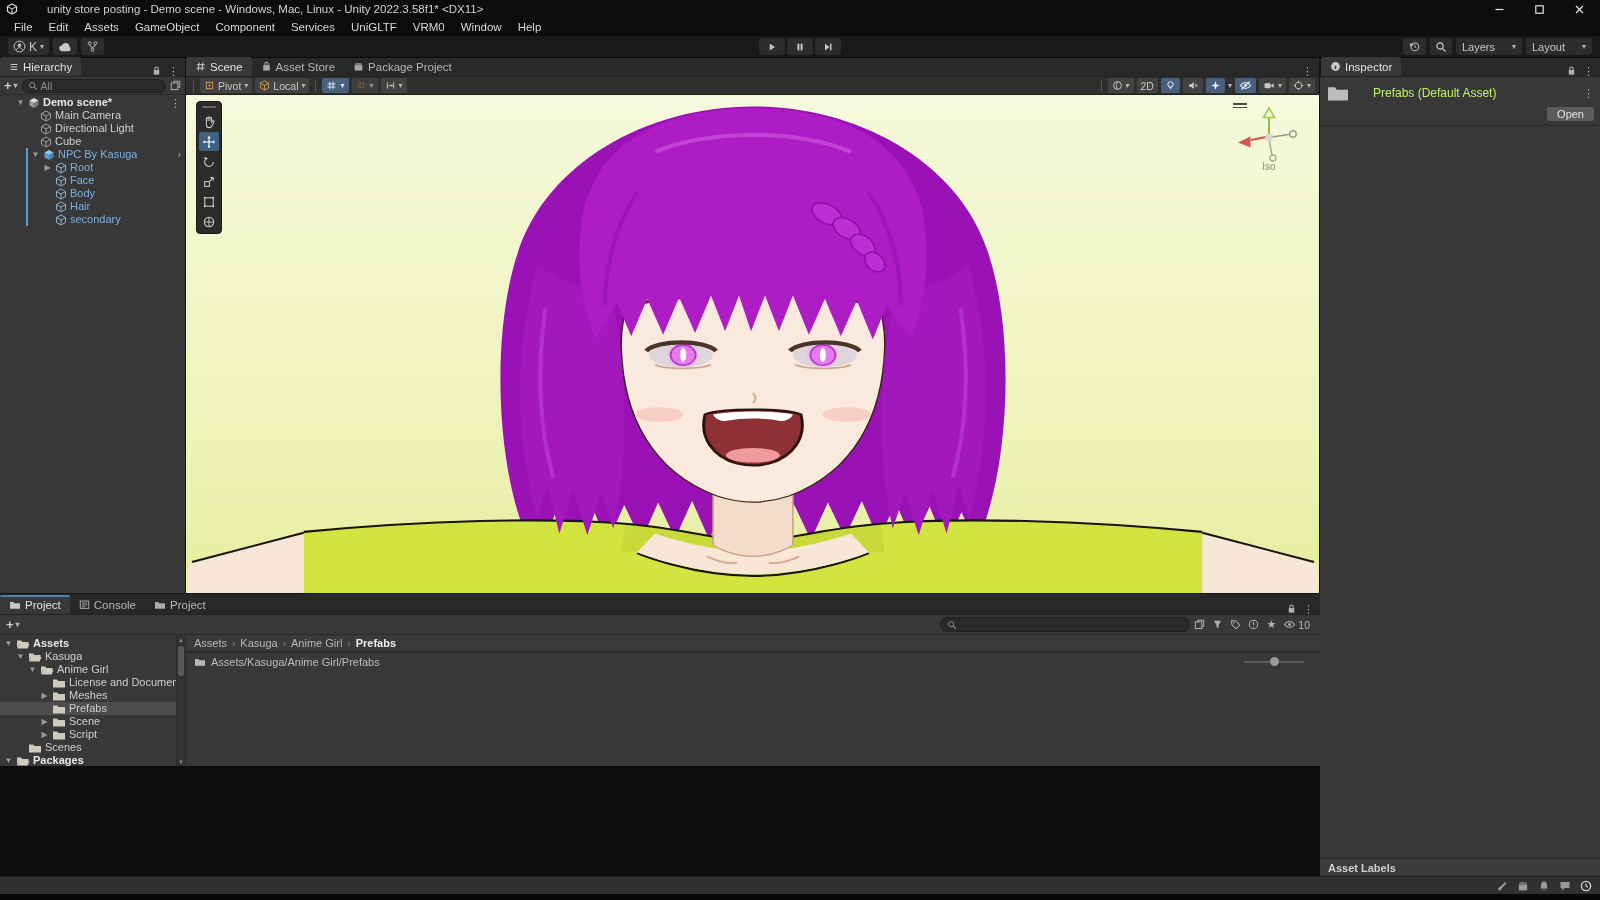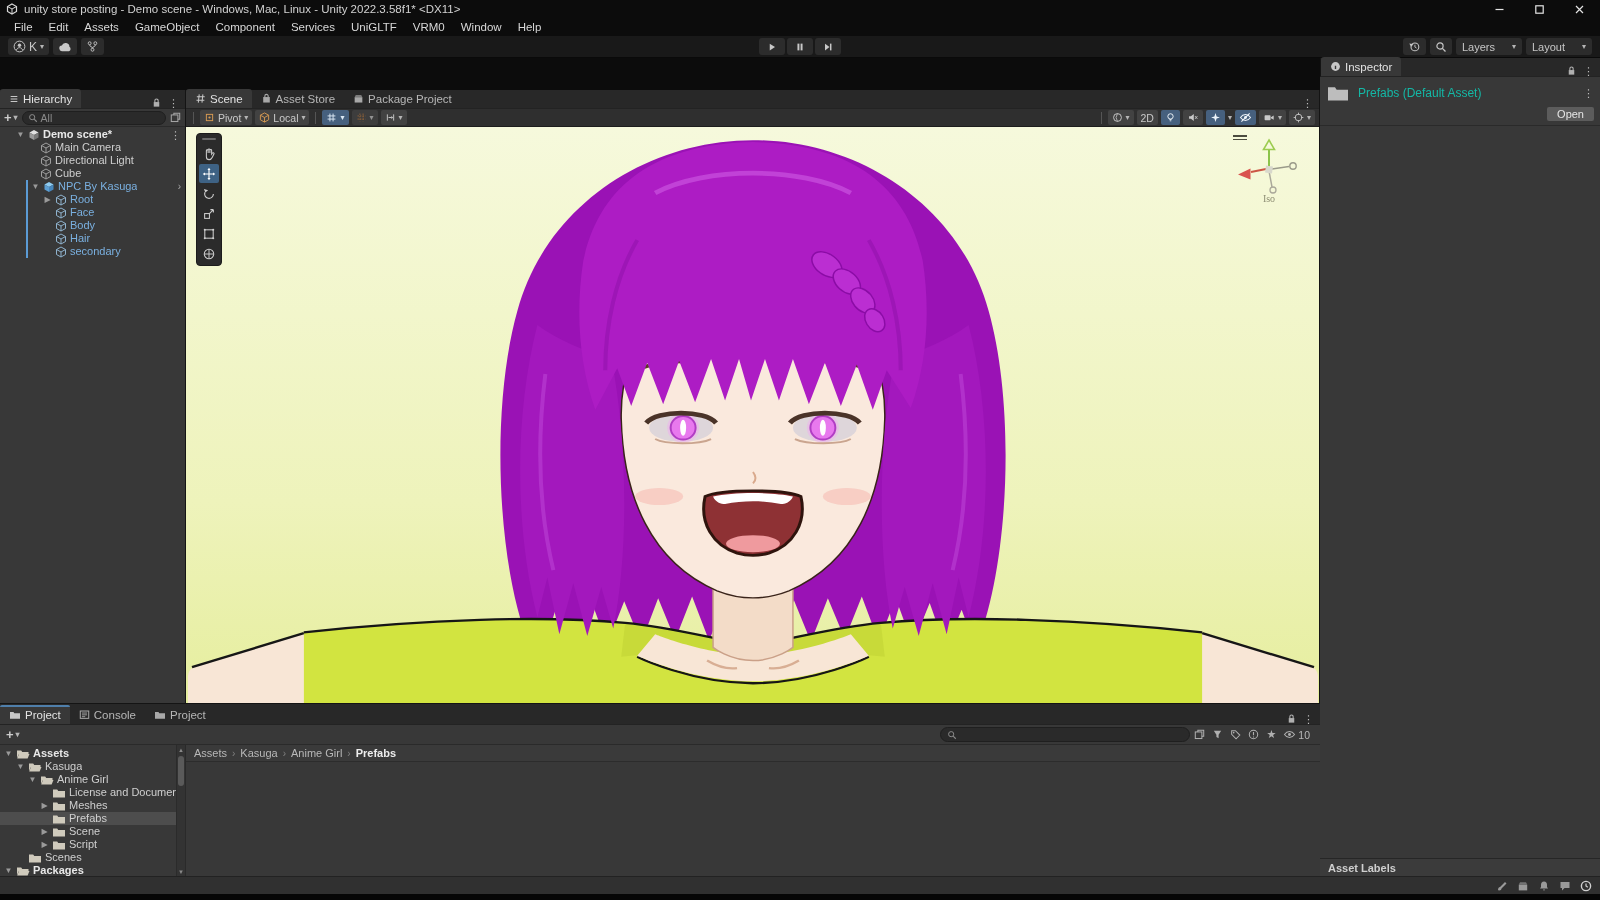--- a/index.html
+++ b/index.html
@@ -3,41 +3,41 @@
 <meta charset="utf-8">
 <style>
   * { box-sizing: border-box; margin: 0; padding: 0; }
   html,body { width:1600px; height:900px; overflow:hidden; background:#000; }
   body { font-family:"Liberation Sans", sans-serif; color:#cfcfcf; font-size:12px; -webkit-font-smoothing:antialiased; }
   #app { width:1600px; height:900px; display:flex; flex-direction:column; background:#0c0c0c; }
   .grow { flex:1 1 auto; min-width:0; min-height:0; }
 
   
   .titlebar { height:18px; background:#0c0c0c; display:flex; align-items:center; padding:0 6px; gap:6px; }
-  .titlebar .title { color:#d2d2d2; font-size:11.5px; white-space:nowrap; }
+  .titlebar .title { color:#d2d2d2; font-size:11.5px; white-space:nowrap;margin-left:23px; }
   .winbtns { margin-left:auto; display:flex; gap:26px; padding-right:8px; }
   .winbtn { width:14px; height:12px; display:flex; align-items:center; justify-content:center; color:#e8e8e8; }
 
   
   .menubar { height:18px; background:#0c0c0c; display:flex; align-items:center; padding-left:6px; }
   .menu-item { padding:0 8px; font-size:11.5px; color:#d8d8d8; height:18px; line-height:18px; }
 
   
   .toolbar { height:22px; background:#191919; border-bottom:1px solid #0a0a0a; display:flex; align-items:center; padding:0 8px; position:relative; }
   .tb-btn { height:17px; background:#2c2c2c; border-radius:3px; display:flex; align-items:center; gap:3px; padding:0 5px; color:#c6c6c6; margin-right:4px; }
   .tb-center { position:absolute; left:0; right:0; display:flex; justify-content:center; gap:2px; }
   .tb-right { margin-left:auto; display:flex; align-items:center; gap:4px; }
   .dropdown { width:66px; height:17px; background:#2c2c2c; border-radius:3px; display:flex; align-items:center; padding:0 6px; font-size:11px; color:#c6c6c6; }
   .dropdown .caret { margin-left:auto; }
   .caret { font-size:8px; color:#b5b5b5; }
 
   
   .workspace { flex:1; display:flex; min-height:0; }
   .left-stack { flex:1; display:flex; flex-direction:column; min-width:0; }
-  .top-row { height:645px; display:flex; min-width:0;margin-top:32px; }
+  .top-row { height:535px; display:flex; min-width:0; }
 
   .tabstrip { height:19px; background:#282828; display:flex; align-items:flex-end; border-bottom:1px solid #232323; }
   .tab { height:19px; display:flex; align-items:center; gap:4px; padding:0 9px; font-size:11.5px; color:#b6b6b6; border-radius:3px 3px 0 0; position:relative; }
   .tab.active { background:#383838; color:#e2e2e2; }
   .strip-icons { margin-left:auto; display:flex; align-items:center; gap:6px; padding:0 6px; color:#b0b0b0; }
   .kebab { color:#bdbdbd; font-size:11px; line-height:10px; }
 
   
   .hierarchy { width:186px; background:#383838; border-right:1px solid #141414; display:flex; flex-direction:column; }
   .panel-toolbar { height:18px; background:#383838; border-bottom:1px solid #2a2a2a; display:flex; align-items:center; padding:0 4px; gap:4px; }
@@ -53,36 +53,36 @@
   .trow.selected { background:#4d4d4d; }
   .prefab-bar { position:absolute; left:26px; top:53px; width:2px; height:78px; background:#5b9bd5; }
 
   
   .scene-col { flex:1; display:flex; flex-direction:column; min-width:0; border-right:1px solid #141414; }
   .scene-toolbar { height:18px; background:#2f2f2f; border-bottom:1px solid #1d1d1d; display:flex; align-items:center; padding:0 4px; gap:3px; }
   .st-btn { height:15px; background:#424242; border-radius:2px; display:flex; align-items:center; gap:3px; padding:0 4px; font-size:10.5px; color:#c9c9c9; }
   .st-btn.blue { background:#46607e; color:#e8eef5; }
   .st-sep { width:1px; height:12px; background:#555; margin:0 3px; }
   .st-right { margin-left:auto; display:flex; align-items:center; gap:3px; }
-  .viewport { flex:1; position:relative; overflow:hidden; background:#ffffff;font-family:Liberation Serif, serif; }
+  .viewport { flex:1; position:relative; overflow:hidden; background:#ffffff; }
   .viewport > svg.art { position:absolute; inset:0; width:100%; height:100%; }
   .tool-palette { position:absolute; left:10px; top:6px; width:26px; background:#2b2b2b; border:1px solid #1c1c1c; border-radius:4px; padding:2px; display:flex; flex-direction:column; align-items:center; gap:1px; }
   .tp-handle { width:14px; height:2px; background:#6a6a6a; border-radius:1px; margin:2px 0 3px; }
   .tool-btn { width:20px; height:19px; border-radius:2px; display:flex; align-items:center; justify-content:center; color:#cdcdcd; }
   .tool-btn.active { background:#3e6284; color:#fff; }
   .gizmo { position:absolute; right:14px; top:8px; width:72px; text-align:center; }
   .gizmo-label { font-size:10px; color:#8e8e74; margin-top:-4px; }
   .overlay-grip { position:absolute; right:72px; top:8px; display:flex; flex-direction:column; gap:2px; }
   .overlay-grip i { display:block; width:14px; height:1.5px; background:#4c4c3f; }
 
   
   .inspector { width:280px; background:#383838; display:flex; flex-direction:column; }
   .insp-header { padding:6px 6px 4px; border-bottom:1px solid #2a2a2a; }
   .insp-title-row { display:flex; align-items:center; gap:8px; }
-  .insp-title { font-size:12px; color:#14b8a6; flex:1; }
+  .insp-title { font-size:12px; color:#bef264; flex:1;margin-left:15px; }
   .open-row { display:flex; justify-content:flex-end; margin-top:4px; }
   .open-btn { background:#5c5c5c; border-radius:2px; color:#e6e6e6; font-size:11px; padding:1px 10px; }
   .asset-labels { height:18px; margin-top:auto; background:#3b3b3b; border-top:1px solid #262626; display:flex; align-items:center; padding:0 8px; font-size:11px; font-weight:bold; color:#cfcfcf; }
 
   
   .bottom { height:173px; display:flex; flex-direction:column; border-top:1px solid #141414; }
   .bottom .tabstrip { height:21px; }
   .tab.active.focus::before { content:""; position:absolute; top:0; left:0; right:0; height:2px; background:#4f7fab; border-radius:3px 3px 0 0; }
   .proj-toolbar { height:20px; background:#383838; border-bottom:1px solid #2a2a2a; display:flex; align-items:center; padding:0 6px; gap:4px; }
   .proj-search { width:250px; height:15px; margin-left:auto; background:#2a2a2a; border:1px solid #1f1f1f; border-radius:8px; display:flex; align-items:center; gap:4px; padding:0 6px; color:#8a8a8a; }
@@ -785,20 +785,30 @@
           <div class="proj-main">
             <div class="breadcrumb">
               <span class="crumb">Assets</span>
               <span class="crumb-sep">›</span>
               <span class="crumb">Kasuga</span>
               <span class="crumb-sep">›</span>
               <span class="crumb">Anime Girl</span>
               <span class="crumb-sep">›</span>
               <span class="crumb last">Prefabs</span>
             </div>
+            <div class="proj-footer">
+              <svg class="ig" width="12" height="10" viewBox="0 0 14 12">
+                  <use href="#i-folder" color="#b8b8b8"></use>
+                </svg>
+              <span>Assets/Kasuga/Anime Girl/Prefabs</span>
+              <div class="zoom-slider">
+                <div class="track"></div>
+                <div class="knob"></div>
+              </div>
+            </div>
           </div>
         </div>
       </div>
     </div>
 
     <aside class="inspector">
       <div class="tabstrip" style="border-left:1px solid #141414">
         <div class="tab active">
           <svg class="ig" width="11" height="11" viewBox="0 0 12 12">
               <circle cx="6" cy="6" r="4.8" fill="#c8c8c8"></circle>

